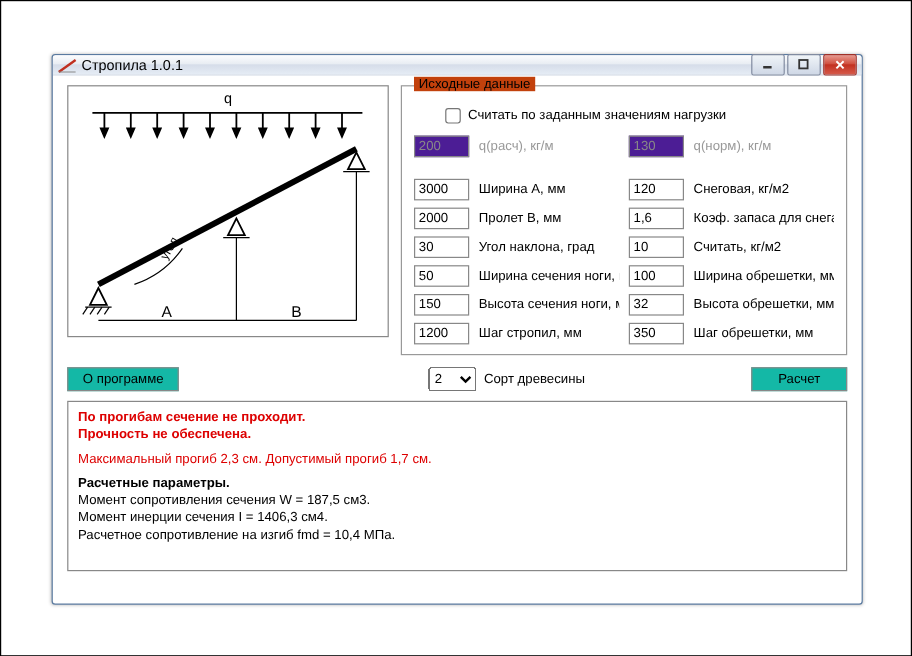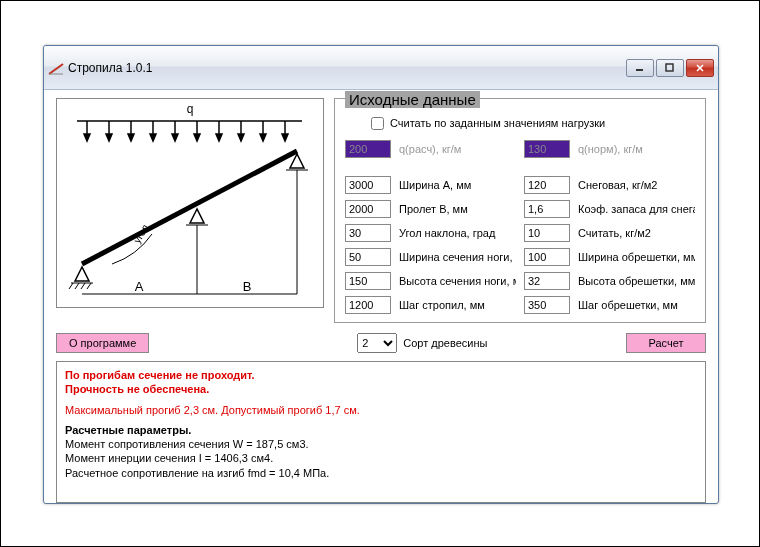--- a/index.html
+++ b/index.html
@@ -1,40 +1,40 @@
 <!DOCTYPE html>
 <html><head>
 <meta charset="utf-8">
 <style>
 * { box-sizing: border-box; margin: 0; padding: 0; }
 body { font-family: Tahoma, Arial, sans-serif; font-size: 11px; background: #fff; }
 .outer-border { border: 1px solid #000; width: 760px; height: 547px; position: relative; background: #fff; }
 .window { position: absolute; left: 42px; top: 44px; width: 676px; height: 459px; background: #fff; border: 1px solid #5a7aa0; border-radius: 3px; box-shadow: 0 0 3px rgba(0,0,0,0.3); }
-.titlebar { height: 44px; background: linear-gradient(to bottom, #fdfdfe 0%, #e8edf3 45%, #d6dde9 50%, #e5ecf5 100%); border-bottom: 1px solid #b0bccf; display: flex; align-items: center; padding: 0 4px; border-radius: 3px 3px 0 0; }
+.titlebar { height: 17px; background: linear-gradient(to bottom, #fdfdfe 0%, #e8edf3 45%, #d6dde9 50%, #e5ecf5 100%); border-bottom: 1px solid #b0bccf; display: flex; align-items: center; padding: 0 4px; border-radius: 3px 3px 0 0; }
 .titlebar-icon { width: 16px; height: 16px; margin-right: 4px; display: inline-flex; align-items: center; justify-content: center; }
 .titlebar-text { flex: 1; font-size: 12px; color: #000; }
 .win-buttons { display: flex; gap: 2px; }
 .win-btn { width: 28px; height: 18px; border: 1px solid #818ba0; border-radius: 2px; display: flex; align-items: center; justify-content: center; font-size: 10px; cursor: pointer; }
 .win-min, .win-max { background: linear-gradient(to bottom, #f0f4f8, #cfd8e6); color: #333; }
 .win-close { background: linear-gradient(to bottom, #e89a90, #d05040 45%, #c23020 50%, #d65a4a); color: #fff; border-color: #a03028; }
 .content { padding: 8px 12px; }
 .top-row { display: flex; gap: 10px; }
 .diagram-box { width: 268px; height: 210px; border: 1px solid #888; background: #fff; }
 .form-box { flex: 1; border: 1px solid #999; position: relative; padding: 18px 10px 8px 10px; }
-.form-legend { position: absolute; top: -8px; left: 10px; background: #a3a3a3; padding: 0 4px; font-size: 15px; }
+.form-legend { position: absolute; top: -8px; left: 10px; background: #c2410c; padding: 0 4px; font-size: 11px; }
 .check-row { display: flex; gap: 6px; margin: 0 0 10px 26px; }
 .check-row input { width: 13px; height: 13px; }
 .form-grid { display: grid; grid-template-columns: 46px 1fr 46px 1fr; gap: 6px 8px; align-items: center; }
 .form-grid input { width: 46px; height: 18px; border: 1px solid #888; padding: 1px 3px; font-size: 11px; font-family: inherit; }
 .form-grid input:disabled { background: #4c1d95; color: #888; }
 .form-grid label { font-size: 11px; white-space: nowrap; overflow: hidden; text-overflow: clip; }
 .disabled-label { color: #999; }
 .sep { height: 6px; grid-column: 1 / -1; }
 .mid-row { display: flex; align-items: center; gap: 10px; margin-top: 10px; }
-.btn { border: 1px solid #888; background: #f9a8d4; padding: 3px 12px; font-family: inherit; font-size: 11px; cursor: pointer; min-width: 80px; text-align: center; }
+.btn { border: 1px solid #888; background: #14b8a6; padding: 3px 12px; font-family: inherit; font-size: 11px; cursor: pointer; min-width: 80px; text-align: center; }
 .wood-select { display: flex; align-items: center; gap: 6px; margin-left: 198px; }
 .wood-select select { width: 40px; height: 20px; font-size: 11px; font-family: inherit; }
 .spacer { flex: 1; }
 .results { border: 1px solid #888; margin-top: 8px; padding: 6px 8px; height: 142px; background: #fff; font-size: 11px; line-height: 1.3; overflow: hidden; }
 .red { color: #d00; }
 .bold { font-weight: bold; }
 </style>
 </head>
 <body>
 

